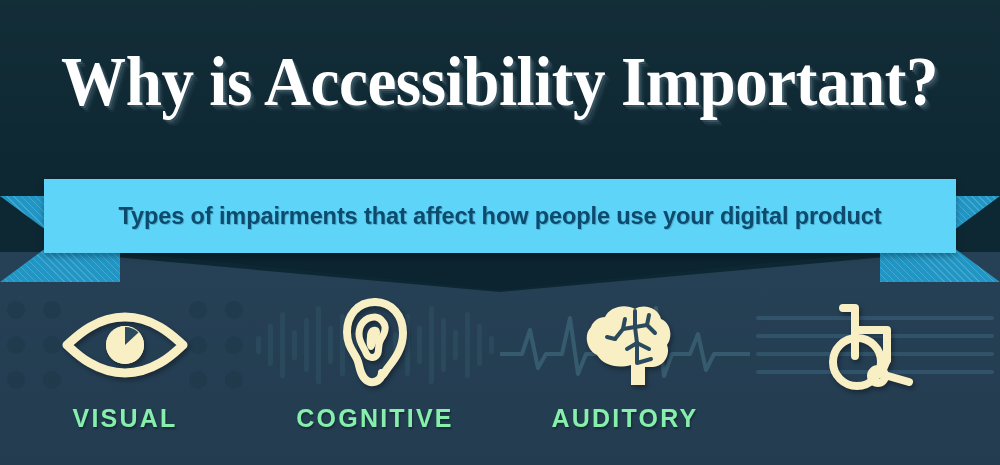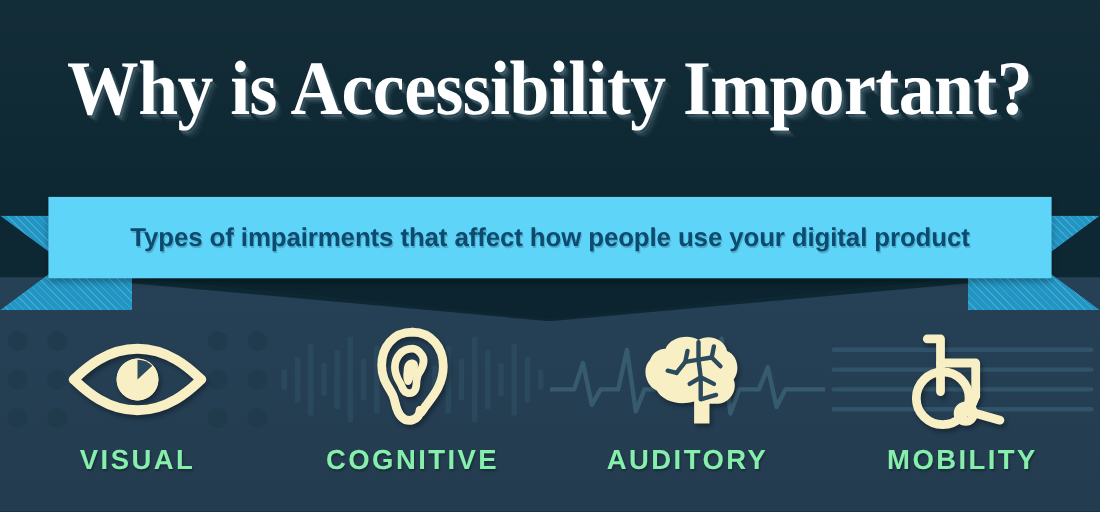--- a/index.html
+++ b/index.html
@@ -298,17 +298,16 @@
         <svg class="icon-svg" width="100" height="94" viewBox="0 0 100 94" aria-hidden="true">
           <g fill="none" stroke="#f8efc5" stroke-width="8" stroke-linecap="round" stroke-linejoin="round">
             <path d="M18 10 L30 10 L30 58"></path>
             <path d="M30 32 L62 32 L62 62"></path>
             <circle cx="32" cy="64" r="24"></circle>
             <path d="M62 62 L56 76 L84 84"></path>
             <circle cx="53" cy="78" r="7"></circle>
           </g>
         </svg>
       </div>
-      <div class="card-label">MOBILITY</div>
     </div>
 
   </div>
 </div>
 
 </body></html>

